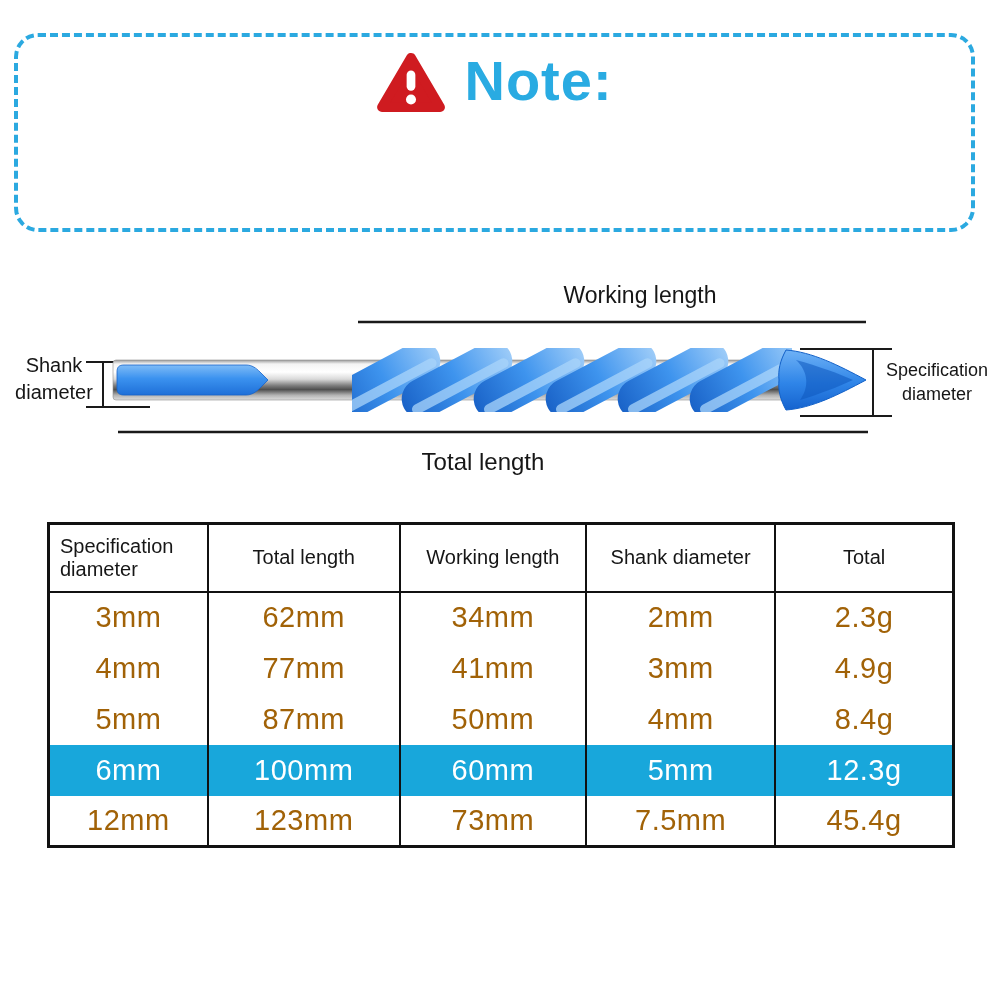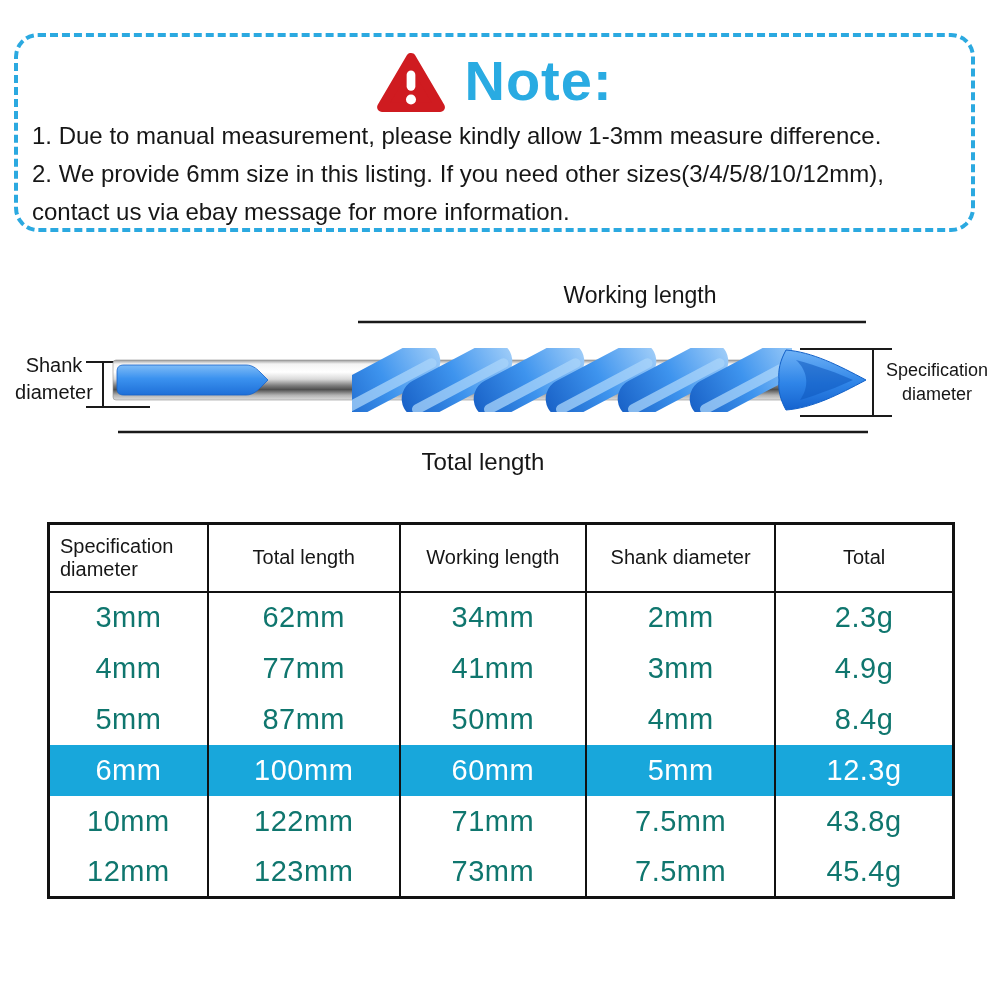--- a/index.html
+++ b/index.html
@@ -83,46 +83,41 @@
     font-size: 20px;
     font-weight: normal;
     color: #161616;
   }
   .spec-table th.first-col {
     text-align: left;
     padding-left: 10px;
   }
   .spec-table td {
     font-size: 29px;
-    color: #0f766e;
+    color: #a16207;
     letter-spacing: 0.5px;
   }
   .spec-table tr.highlight td {
     background: #18A7DB;
     color: #ffffff;
   }
 </style>
 </head>
 <body>
 
 <div class="page">
 
   <div class="note-box">
     <div class="note-header">
       <svg class="warning-icon" viewBox="0 0 72 64">
         <path d="M36,7 L66,58 H6 Z" fill="#CF1B20" stroke="#CF1B20" stroke-width="10" stroke-linejoin="round"></path>
         <rect x="31.5" y="20" width="9" height="21" rx="4.5" fill="#ffffff"></rect>
         <circle cx="36" cy="50" r="5.2" fill="#ffffff"></circle>
       </svg>
       <div class="note-title">Note:</div>
-    </div>
-    <div class="note-body">
-      <div>1. Due to manual measurement, please kindly allow 1-3mm measure difference.</div>
-      <div>2. We provide 6mm size in this listing. If you need other sizes(3/4/5/8/10/12mm),</div>
-      <div>contact us via ebay message for more information.</div>
     </div>
   </div>
 
   <div class="diagram">
     <svg class="drill" width="1000" height="210" viewBox="0 0 1000 210">
       <defs>
         <linearGradient id="metalGrad" x1="0" y1="0" x2="0" y2="1">
           <stop offset="0" stop-color="#9a9a9a"></stop>
           <stop offset="0.10" stop-color="#f4f4f4"></stop>
           <stop offset="0.30" stop-color="#ffffff"></stop>
@@ -243,27 +238,20 @@
         <td>8.4g</td>
       </tr>
       <tr class="highlight">
         <td>6mm</td>
         <td>100mm</td>
         <td>60mm</td>
         <td>5mm</td>
         <td>12.3g</td>
       </tr>
       <tr>
-        <td>10mm</td>
-        <td>122mm</td>
-        <td>71mm</td>
-        <td>7.5mm</td>
-        <td>43.8g</td>
-      </tr>
-      <tr>
         <td>12mm</td>
         <td>123mm</td>
         <td>73mm</td>
         <td>7.5mm</td>
         <td>45.4g</td>
       </tr>
     </tbody>
   </table>
 
 </div>

